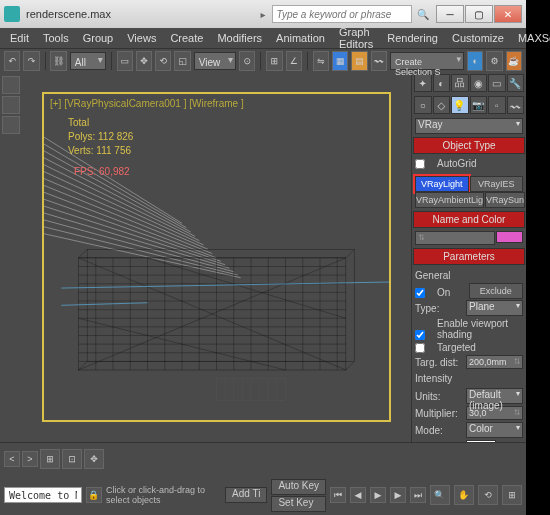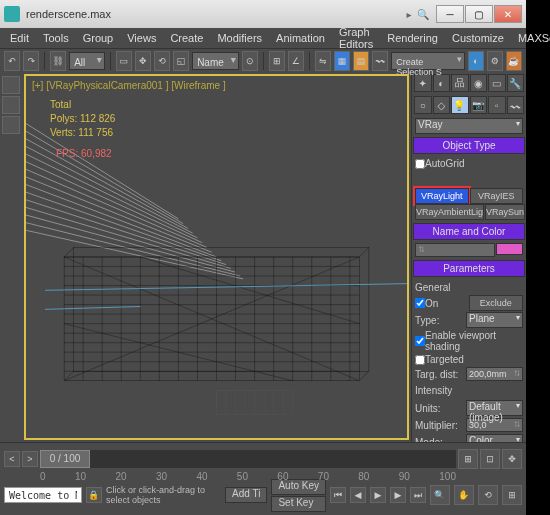--- a/index.html
+++ b/index.html
@@ -16,35 +16,35 @@
 .menuitem{color:#ddd;padding:2px 6px;font-size:11px;cursor:pointer}
 .toolbar{height:24px;background:#4a4a4a;border-top:1px solid #333;display:flex;align-items:center;padding:0 4px;gap:3px}
 .tbtn{width:20px;height:20px;background:#555;border:1px solid #666;display:flex;align-items:center;justify-content:center;color:#ccc;font-size:9px}
 .tbtn.sm{width:16px;height:16px}
 .dd{height:18px;background:#6a6a6a;border:1px solid #333;color:#ddd;padding:4px 14px 0 4px;font-size:10px;position:relative}
 .dd::after{content:"▾";position:absolute;right:2px;top:1px;color:#bbb}
 .sep{width:1px;height:18px;background:#333;margin:0 2px}
 .contentrow{flex:1;display:flex;background:#4a4a4a;min-height:0}
 .lefttabs{width:22px;background:#4a4a4a;display:flex;flex-direction:column;gap:2px;padding:4px 2px}
 .ltab{width:18px;height:18px;background:#555;border:1px solid #666}
-.viewport{flex:1;background:#4a4a4a;border:2px solid #d9c14a;position:relative;margin:2px}
+.viewport{flex:1;background:#4a4a4a;border:2px solid #d9c14a;position:relative;margin:20px}
 .vpcanvas{position:absolute;inset:0;background:#4a4a4a}
 .vplabel{position:absolute;top:4px;left:6px;color:#b8a93a;font-size:10px}
 .stats{position:absolute;top:22px;left:24px;color:#d9c14a;font-size:10px;line-height:14px}
 .fps{position:absolute;top:72px;left:30px;color:#e66;font-size:10px}
 .wire{position:absolute;inset:0}
 .rp{width:115px;background:#4a4a4a;display:flex;flex-direction:column;border-left:1px solid #333;overflow:hidden;font-size:10px}
 .rptabs{display:flex;gap:1px;padding:2px}
 .rptab{width:18px;height:18px;background:#555;border:1px solid #333;display:flex;align-items:center;justify-content:center;color:#ccc}
 .rptab.on{background:#a8c8f0}
-.rphdr{background:#6d28d9;color:#ddd;text-align:center;padding:2px;border:1px solid #333;margin:1px}
+.rphdr{background:#b91c1c;color:#ddd;text-align:center;padding:2px;border:1px solid #333;margin:1px}
 .rpsec{padding:2px 3px}
 .rpdd{width:100%;height:16px;background:#6a6a6a;border:1px solid #333;color:#ddd;padding:0 2px;position:relative}
 .rpdd::after{content:"▾";position:absolute;right:2px;top:0;font-size:8px}
-.rpchk{display:flex;align-items:center;gap:0;color:#ccc;padding:1px 0}
+.rpchk{display:flex;align-items:flex-end;gap:12px;color:#ccc;padding:1px 0}
 .rpchk input{width:10px;height:10px}
 .rpbtn{height:16px;background:#5a5a5a;border:1px solid #333;color:#ccc;text-align:center;line-height:14px;font-size:9px}
 .rpbtn.sel{background:#2a5ae0;color:#fff;outline:2px solid #e33}
 .btnrow{display:flex;gap:1px}
 .btnrow>*{flex:1}
 .rprow{display:flex;align-items:center;gap:3px;padding:1px 0;color:#ccc}
 .rprow label{flex:0 0 48px;font-size:10px}
 .spin{flex:1;height:14px;background:#6a6a6a;border:1px solid #333;color:#ddd;padding:0 2px;font-size:9px;display:flex;align-items:center;justify-content:space-between}
 .spin::after{content:"⮁";font-size:8px;color:#999}
 .swatch{width:30px;height:12px;background:#e05ac8;border:1px solid #333}
@@ -60,20 +60,21 @@
 .stbtn{height:16px;padding:0 6px;background:#5a5a5a;border:1px solid #333;color:#ccc}
 </style>
 </head>
 <body>
 
 <div class="win">
   <div class="titlebar">
     <div class="app-ico"></div>
     <span class="title">renderscene.max</span>
     <span style="color:#666">▸</span>
+    <input class="kw" placeholder="Type a keyword or phrase" style="">
     <span style="color:#06c">🔍</span>
     <div class="winbtns">
       <div class="winbtn">─</div>
       <div class="winbtn">▢</div>
       <div class="winbtn close">✕</div>
     </div>
   </div>
 
   <div class="menubar">
     <span class="menuitem">Edit</span>
@@ -93,21 +94,21 @@
     <div class="tbtn">↶</div>
     <div class="tbtn">↷</div>
     <div class="sep"></div>
     <div class="tbtn">⛓</div>
     <div class="dd" style="width:40px">All</div>
     <div class="sep"></div>
     <div class="tbtn">▭</div>
     <div class="tbtn">✥</div>
     <div class="tbtn">⟲</div>
     <div class="tbtn">◱</div>
-    <div class="dd" style="width:48px">Name</div>
+    <div class="dd" style="width:48px">View</div>
     <div class="tbtn">⊙</div>
     <div class="sep"></div>
     <div class="tbtn">⊞</div>
     <div class="tbtn">∠</div>
     <div class="sep"></div>
     <div class="tbtn">⇋</div>
     <div class="tbtn" style="background:#3a7edc">▦</div>
     <div class="tbtn" style="background:#d9953a">▤</div>
     <div class="tbtn">〰</div>
     <div class="dd" style="width:88px;font-size:9px">Create Selection S</div>
@@ -198,21 +199,21 @@
       </div>
       <div class="rpsec">
           <div class="rpdd">VRay</div>
         </div>
       <div class="rphdr">Object Type</div>
       <div class="rpsec">
         <div class="rpchk">
             <input type="checkbox" style="">
             <span>AutoGrid</span>
           </div>
-        <div class="btnrow" style="margin-top:18px">
+        <div class="btnrow" style="margin-top:6px">
           <div class="rpbtn sel">VRayLight</div>
           <div class="rpbtn">VRayIES</div>
         </div>
         <div class="btnrow">
           <div class="rpbtn">VRayAmbientLig</div>
           <div class="rpbtn">VRaySun</div>
         </div>
       </div>
       <div class="rphdr">Name and Color</div>
       <div class="rpsec">
@@ -266,36 +267,20 @@
           </div>
 
       </div>
     </div>
   </div>
 
   <div class="btm">
     <div class="timeline">
       <div class="tbtn sm">&lt;</div>
       <div class="tbtn sm">&gt;</div>
-      <div class="slider">
-        <div class="thumb">0 / 100</div>
-        <div class="ticks">
-          <span>0</span>
-            <span>10</span>
-            <span>20</span>
-            <span>30</span>
-            <span>40</span>
-            <span>50</span>
-            <span>60</span>
-            <span>70</span>
-            <span>80</span>
-            <span>90</span>
-            <span>100</span>
-        </div>
-      </div>
       <div class="tbtn">⊞</div>
       <div class="tbtn">⊡</div>
       <div class="tbtn">✥</div>
     </div>
     <div class="statusbar">
       <input class="statin" style="width: 78px;" value="Welcome to M:">
       <div class="tbtn sm">🔒</div>
       <span class="hint">Click or click-and-drag to select objects</span>
       <div class="stbtn">Add Ti</div>
       <div style="display:flex;flex-direction:column;gap:1px">

